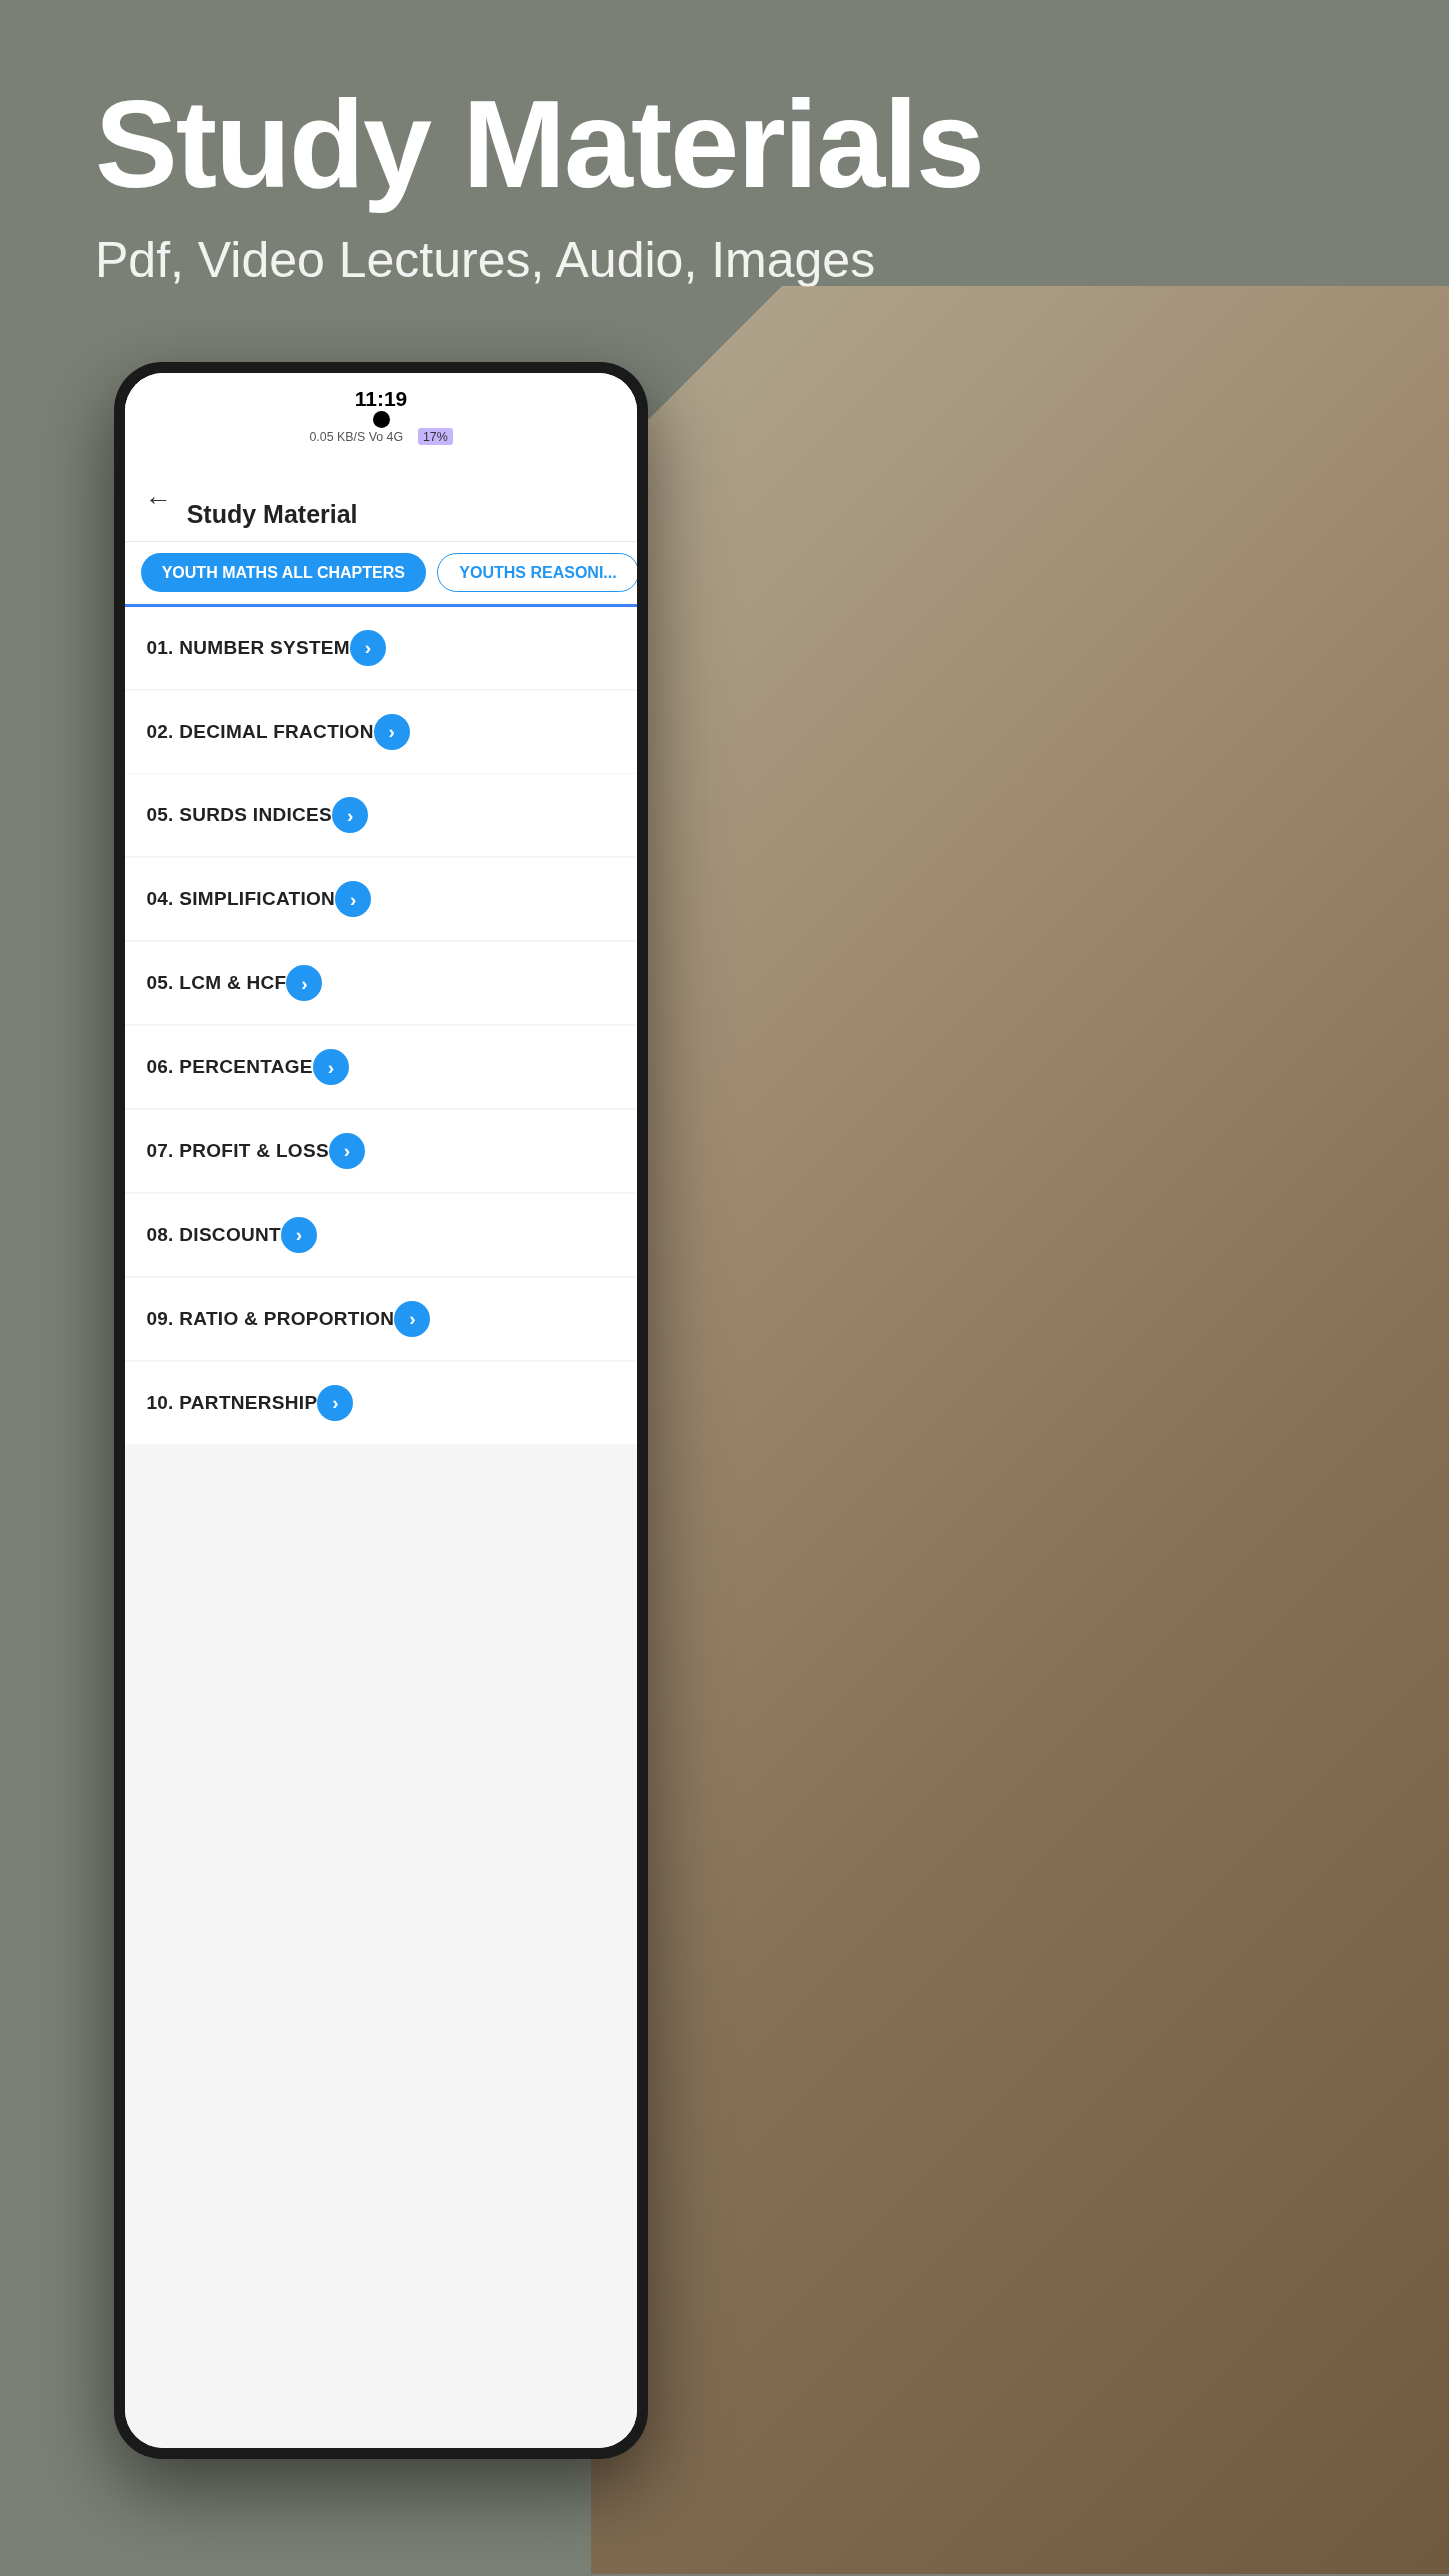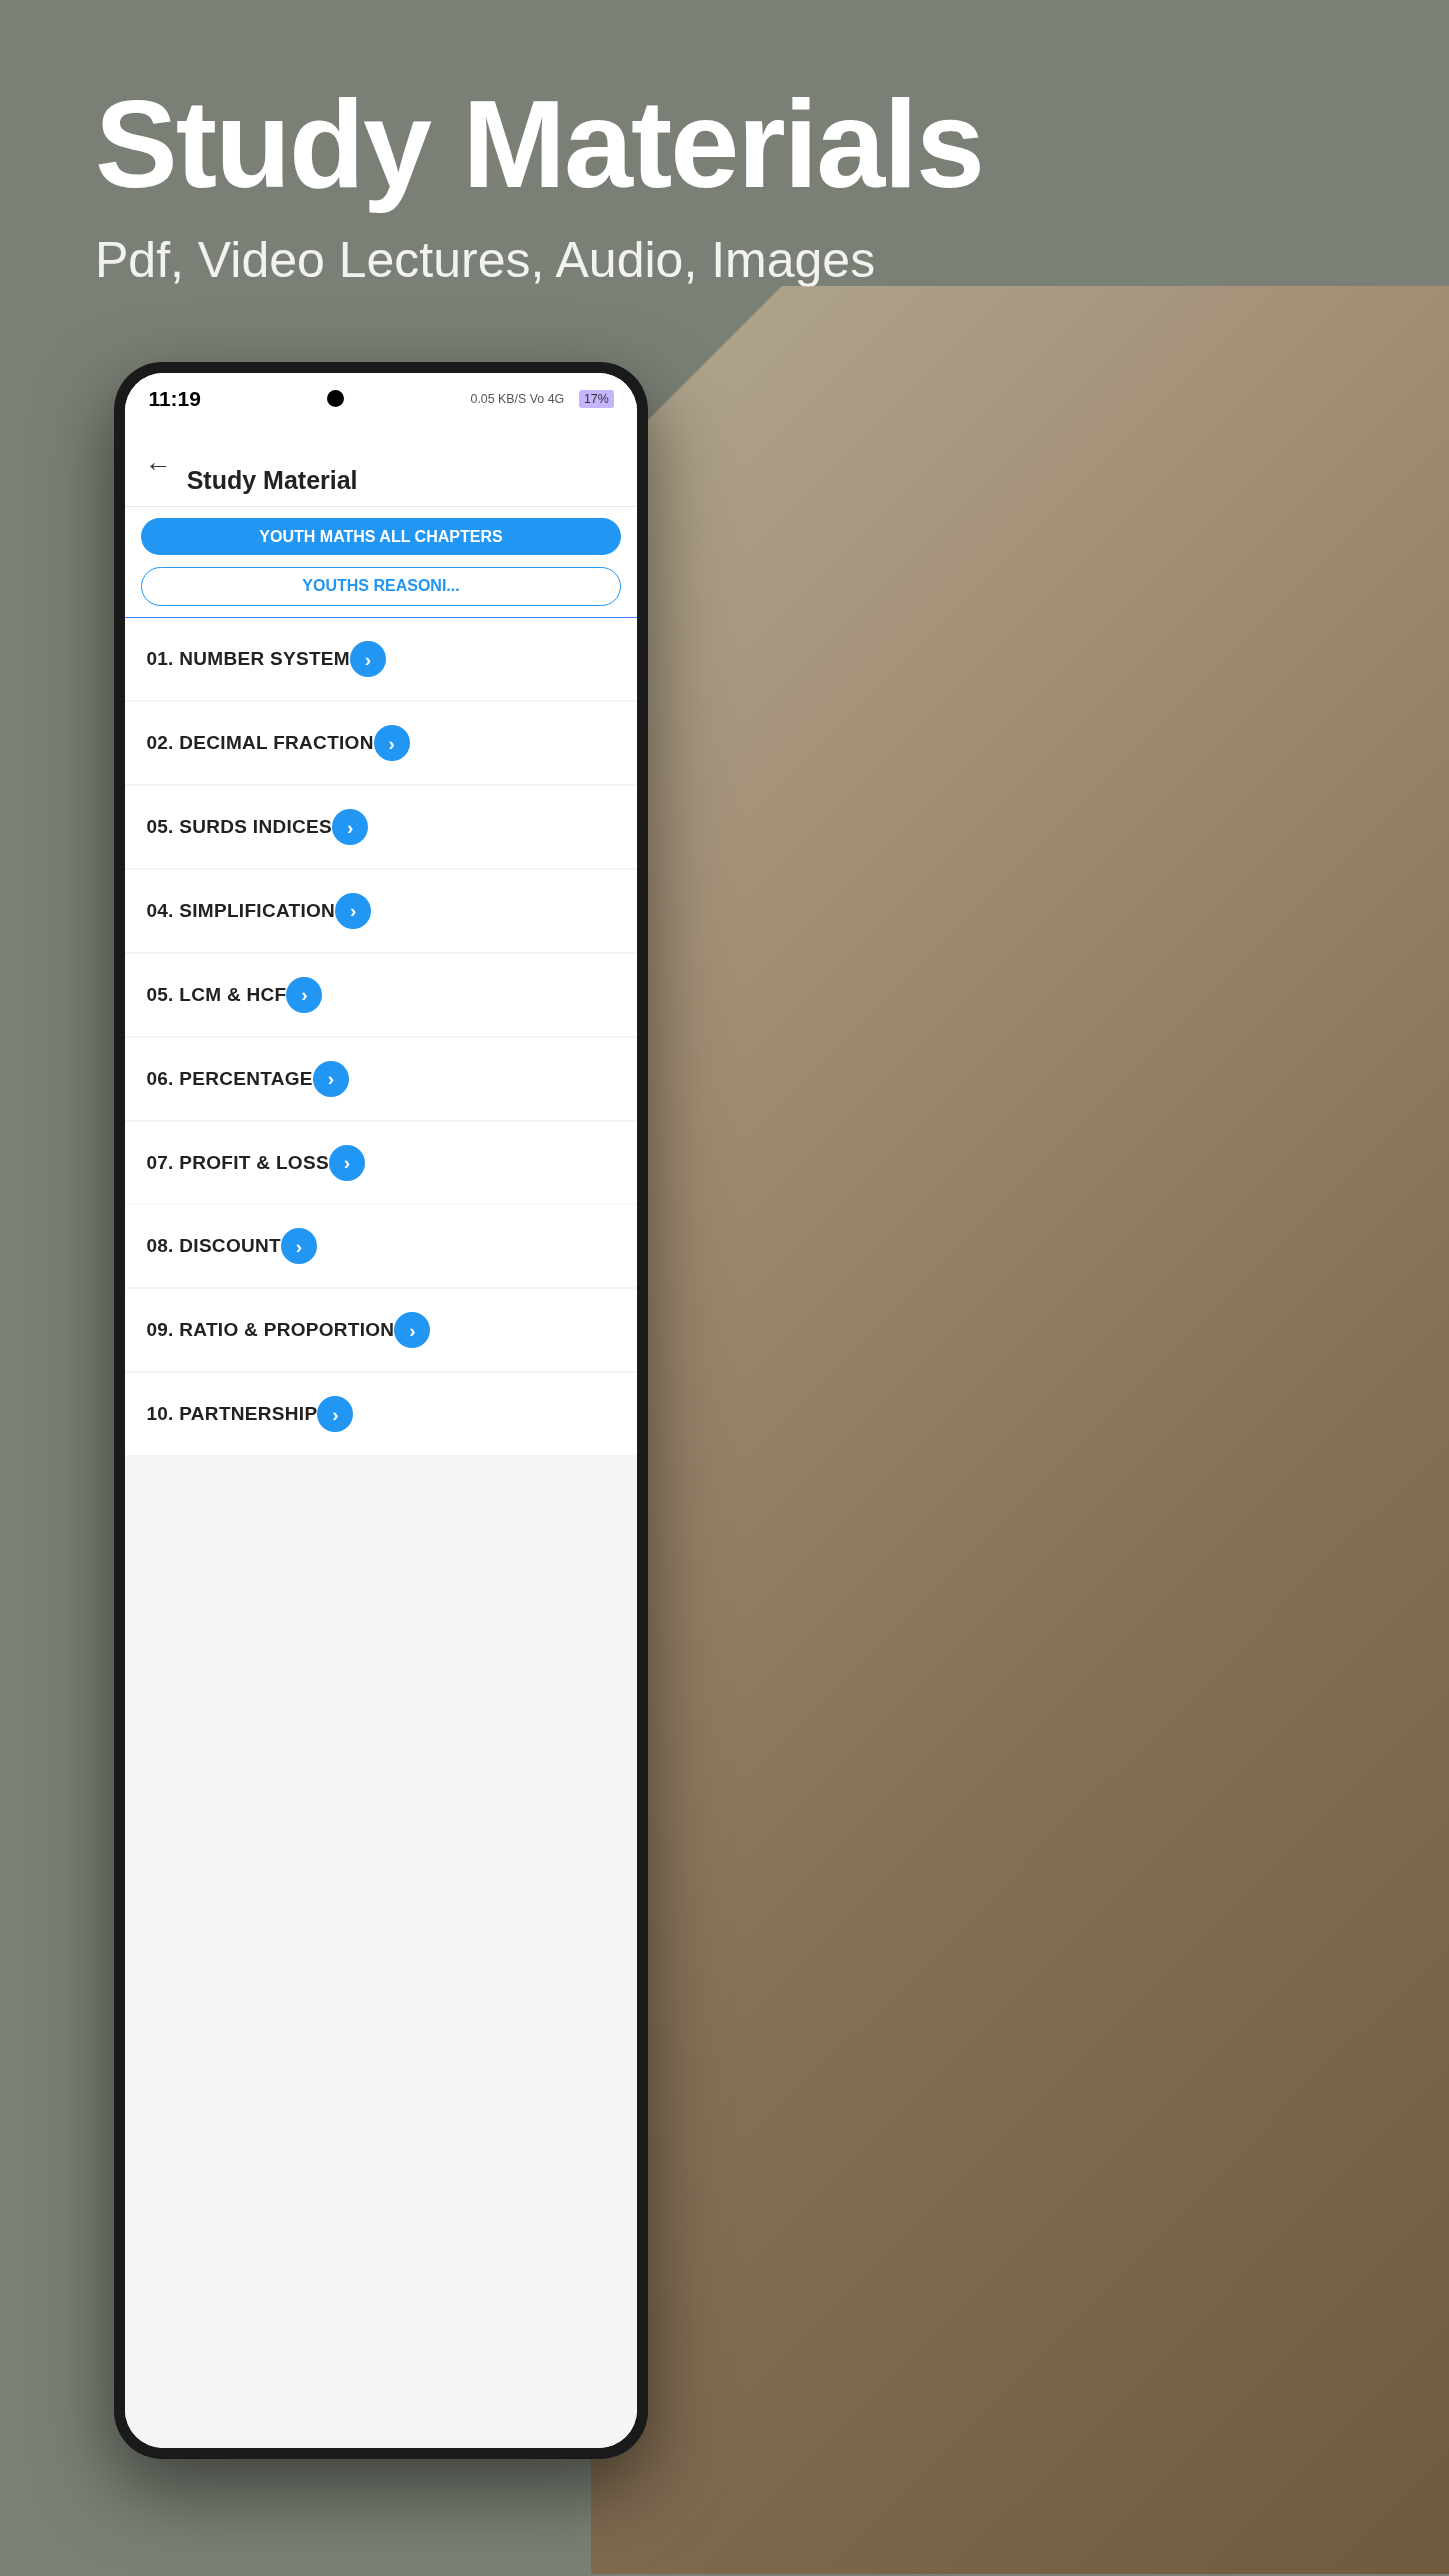--- a/index.html
+++ b/index.html
@@ -61,20 +61,21 @@
       position: relative;
     }
 
     
     .status-bar {
       display: flex;
       align-items: center;
       justify-content: space-between;
       padding: 13.3px 23px 7.6px;
       background: white;
+      flex-direction: column;
     }
     .status-time {
       font-size: 21px;
       font-weight: 600;
       color: #000;
     }
     .status-camera {
       width: 17px;
       height: 17px;
       background: #000;
@@ -117,22 +118,21 @@
       color: #222;
       margin-top: 36px;
     }
 
     
     .tab-bar {
       display: flex;
       padding: 11.4px 15.3px;
       background: white;
       gap: 11.4px;
-      border-bottom: 1px solid #3b82f6;
-      flex-direction: column;
+      border-bottom: 3px solid #3b82f6;
     }
     .tab-active {
       background: #2196F3;
       color: white;
       border: none;
       border-radius: 24px;
       padding: 9.5px 21px;
       font-size: 16px;
       font-weight: 700;
       cursor: pointer;

